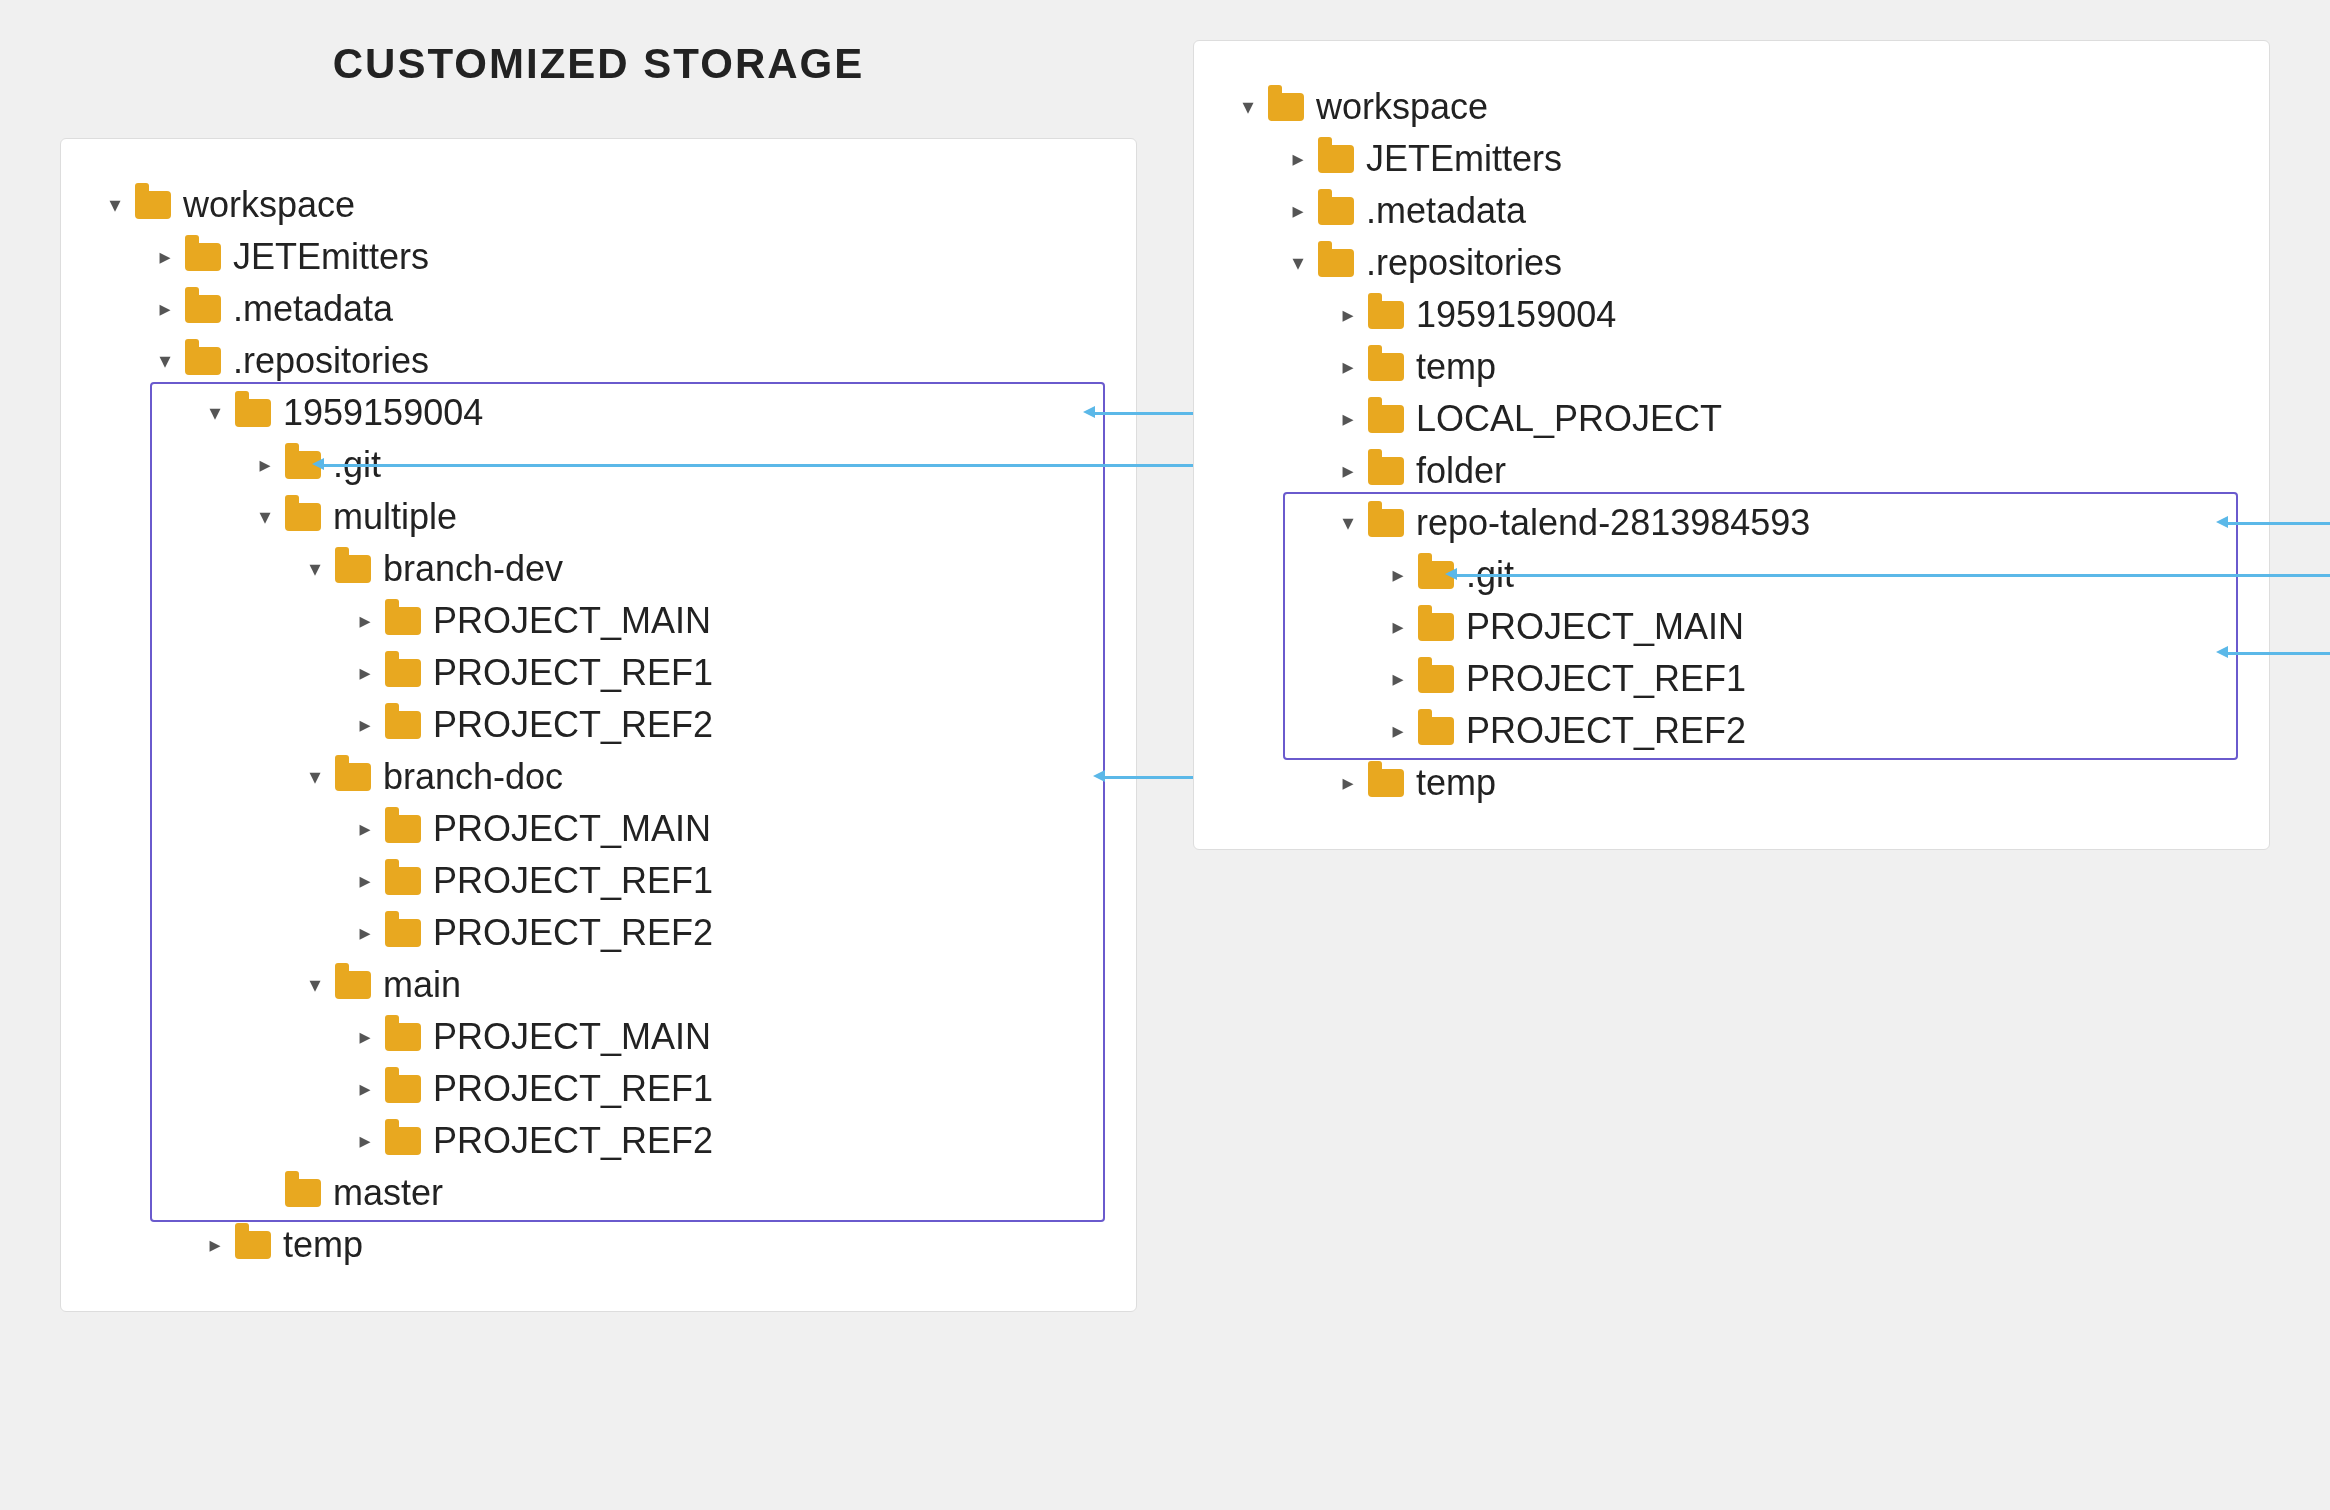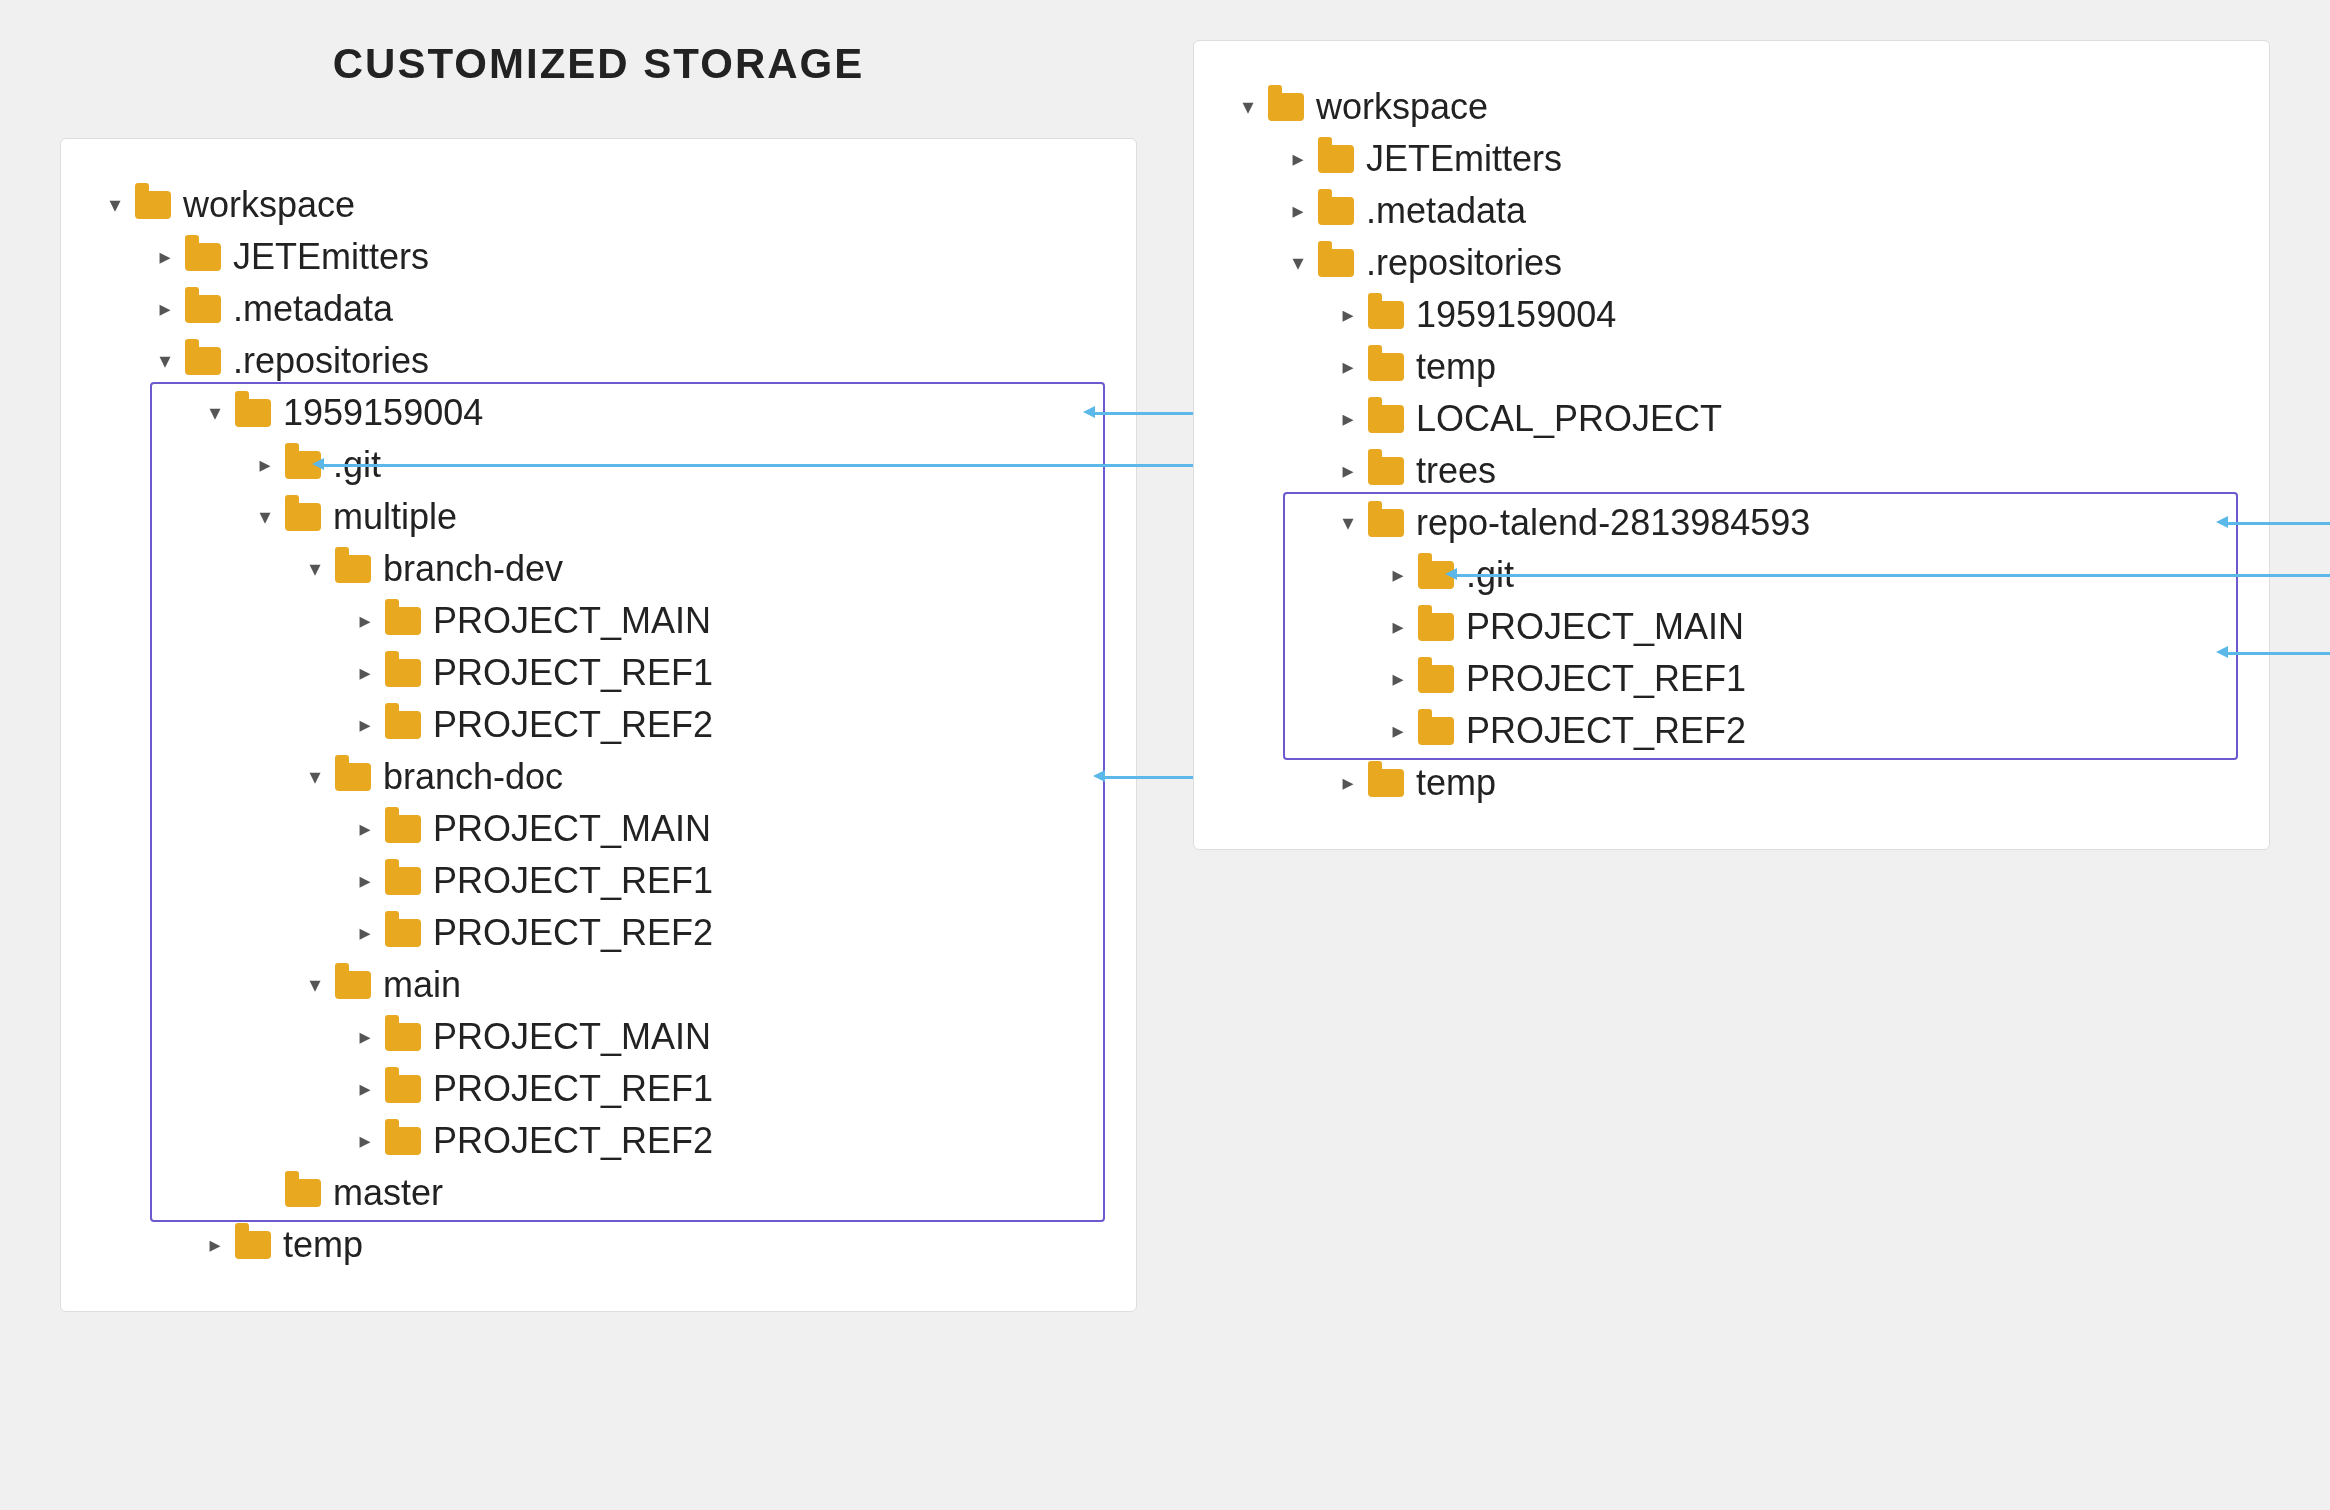--- a/index.html
+++ b/index.html
@@ -267,21 +267,21 @@
               <span class="row-label">temp</span>
             </div>
             <div class="tree-row indent-2">
               <span class="chevron">▸</span>
               <span class="folder-icon"></span>
               <span class="row-label">LOCAL_PROJECT</span>
             </div>
             <div class="tree-row indent-2">
               <span class="chevron">▸</span>
               <span class="folder-icon"></span>
-              <span class="row-label">trees</span>
+              <span class="row-label">folder</span>
             </div>
             <div class="tree-row indent-2">
               <span class="chevron">▾</span>
               <span class="folder-icon"></span>
               <span class="row-label">repo-talend-2813984593</span>
             </div>
             <div class="tree-row indent-3">
               <span class="chevron">▸</span>
               <span class="folder-icon"></span>
               <span class="row-label">.git</span>

